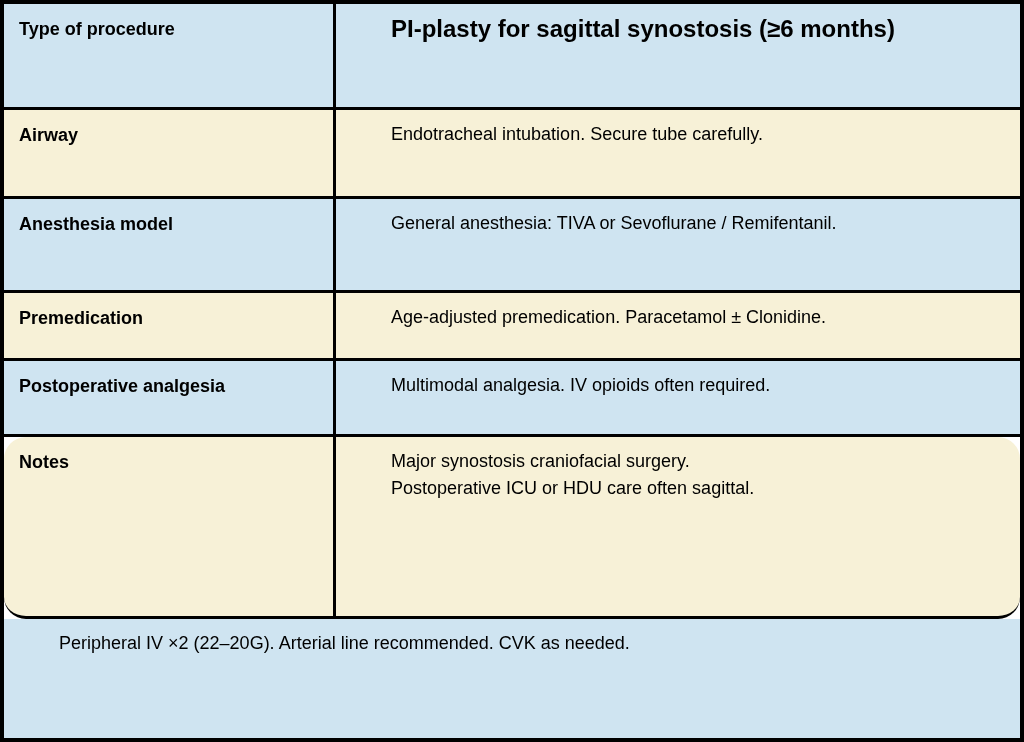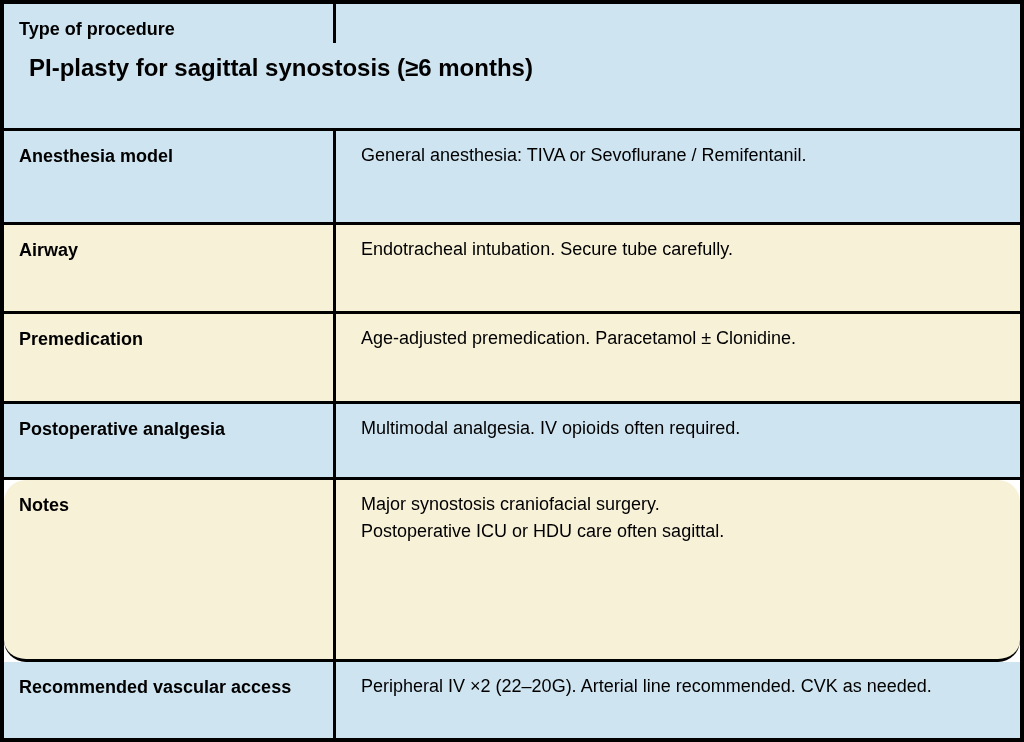--- a/index.html
+++ b/index.html
@@ -42,55 +42,56 @@
     padding: 12px 24px 0 15px;
     font-size: 18px;
     font-weight: bold;
     line-height: 1.5;
   }
   .cell.value {
     flex: 1;
     padding: 11px 60px 0 25px;
     font-size: 18px;
     line-height: 1.5;
+    margin-left: 30px;
   }
   .row.header .cell.value {
     font-size: 24px;
     font-weight: bold;
     padding-top: 9px;
     line-height: 1.3;
   }
-  .r1 { height: 127px; flex-direction: column; }
+  .r1 { height: 106px; }
   .r2 { height: 89px; }
   .r3 { height: 94px; }
-  .r4 { height: 90px; }
+  .r4 { height: 68px; }
   .r5 { height: 76px; }
   .r6 { height: 182px; border-radius: 22px; }
 </style>
 </head>
 <body>
 
 <div class="table">
 
   <div class="row blue header r1">
     <div class="cell label">Type of procedure</div>
     <div class="cell value">PI-plasty for sagittal synostosis (≥6 months)</div>
   </div>
 
+  <div class="row cream r2">
+    <div class="cell label">Airway</div>
+    <div class="cell value">
+      <div>Endotracheal intubation. Secure tube carefully.</div>
+    </div>
+  </div>
+
   <div class="row blue r3">
     <div class="cell label">Anesthesia model</div>
     <div class="cell value">
       <div>General anesthesia: TIVA or Sevoflurane / Remifentanil.</div>
-    </div>
-  </div>
-
-  <div class="row cream r2">
-    <div class="cell label">Airway</div>
-    <div class="cell value">
-      <div>Endotracheal intubation. Secure tube carefully.</div>
     </div>
   </div>
 
   <div class="row cream r4">
     <div class="cell label">Premedication</div>
     <div class="cell value">
       <div>Age-adjusted premedication. Paracetamol ± Clonidine.</div>
     </div>
   </div>
 
@@ -103,19 +104,18 @@
 
   <div class="row cream r6">
     <div class="cell label">Notes</div>
     <div class="cell value">
       <div>Major synostosis craniofacial surgery.</div>
       <div>Postoperative ICU or HDU care often sagittal.</div>
     </div>
   </div>
 
   <div class="row blue">
-    <div class="cell label">Recommended vascular access</div>
     <div class="cell value">
       <div>Peripheral IV ×2 (22–20G). Arterial line recommended. CVK as needed.</div>
     </div>
   </div>
 
 </div>
 
 </body></html>

